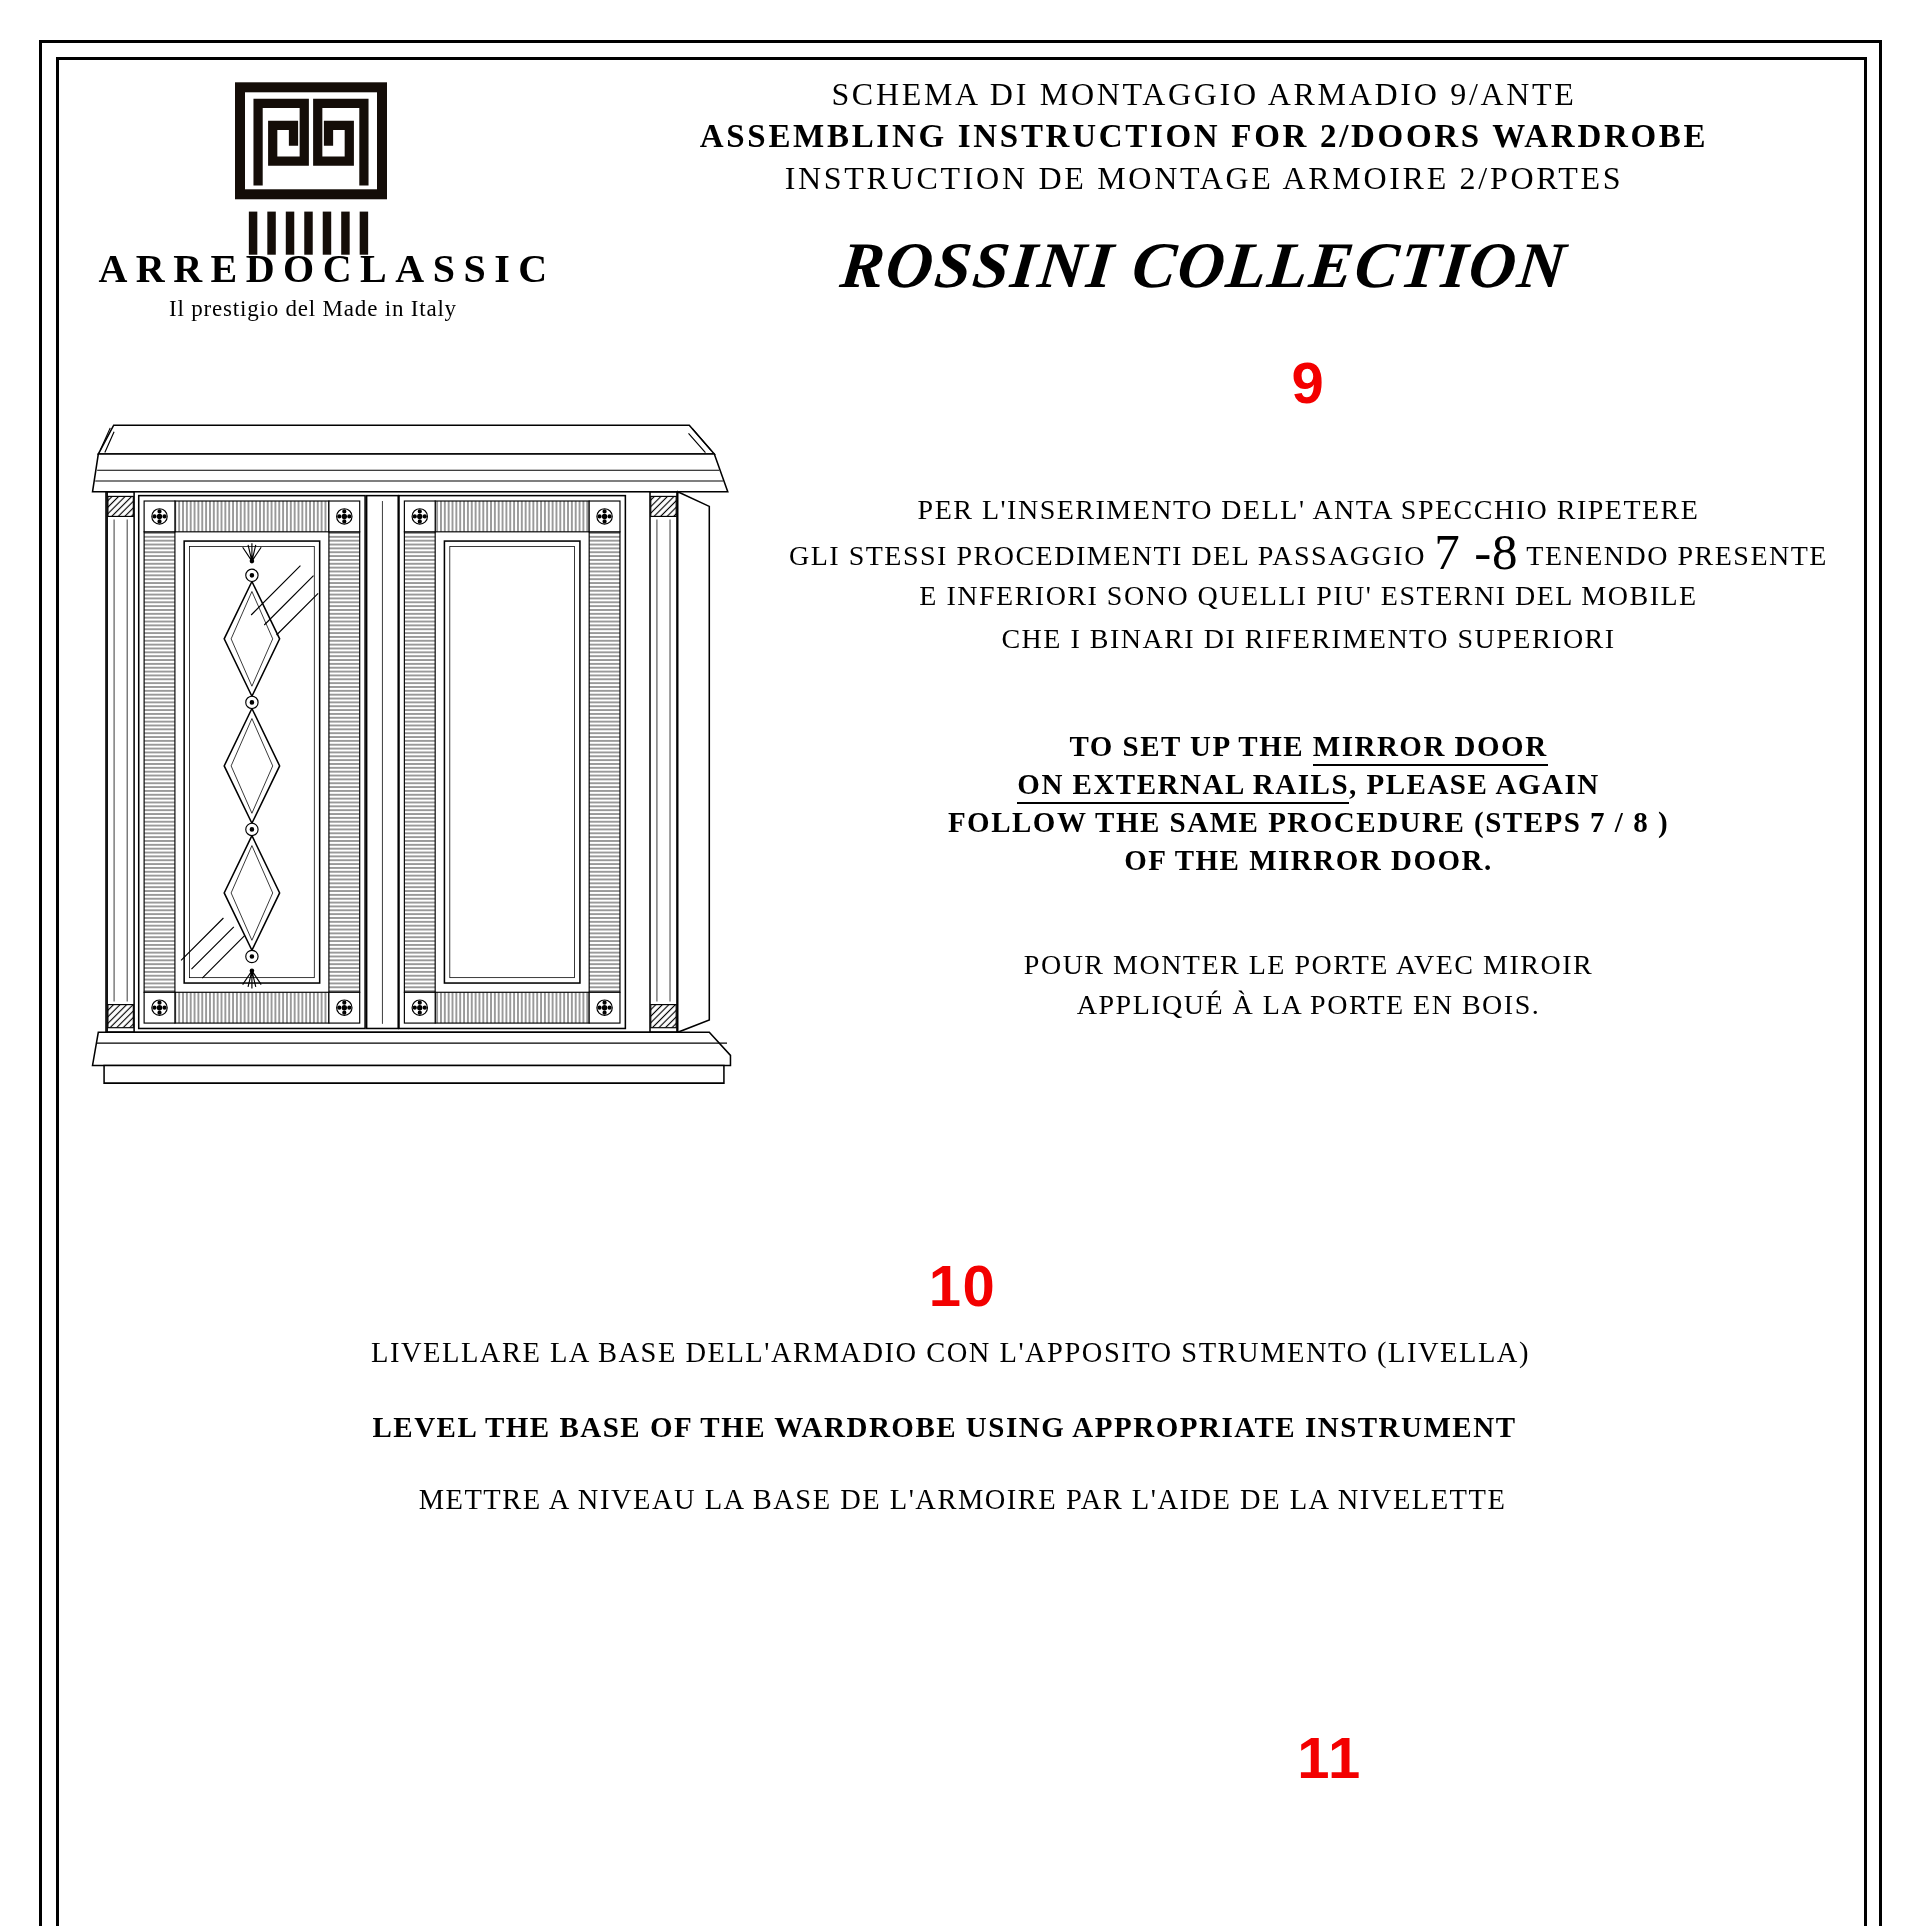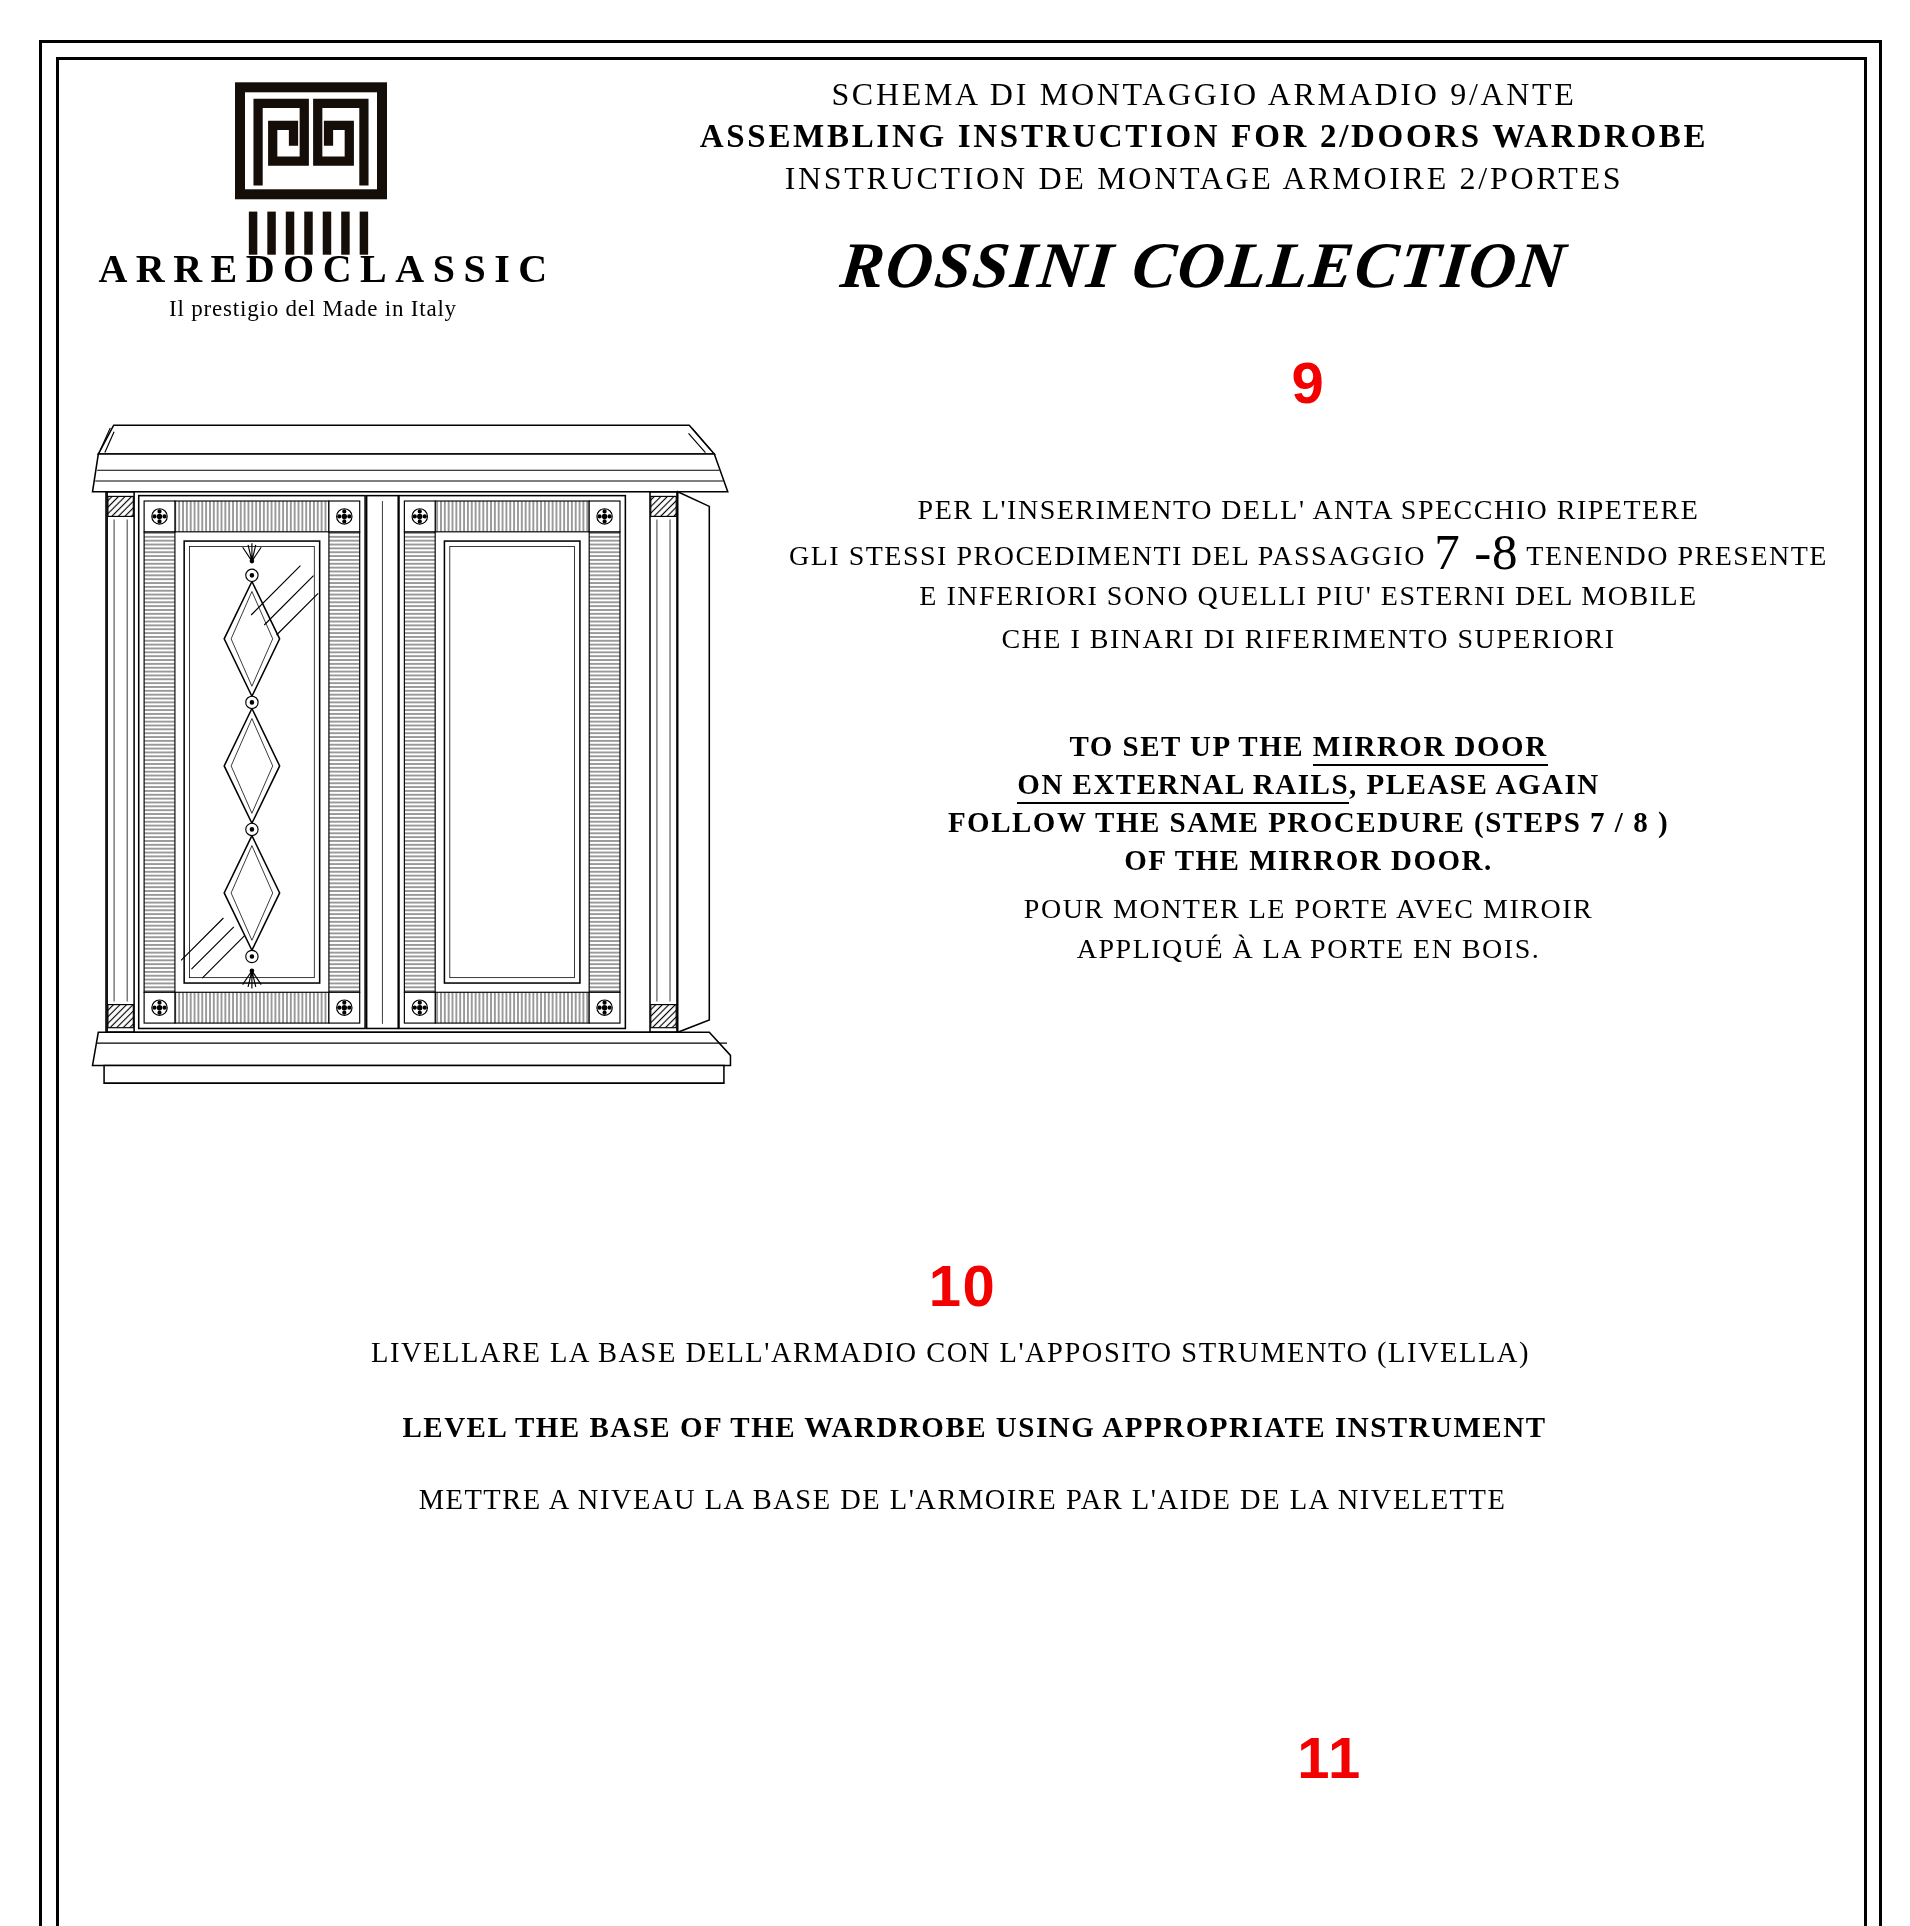--- a/index.html
+++ b/index.html
@@ -22,24 +22,24 @@
   .rossini{left:655px;top:228px;width:1098px;font-size:65px;font-weight:bold;font-style:italic;
            letter-spacing:1.9px;transform:skewX(-6deg);}
   
   .stepnum{font-family:"Liberation Sans","DejaVu Sans",sans-serif;font-weight:bold;
            font-size:58px;color:#f30000;letter-spacing:1.5px;}
   
   .ln{white-space:nowrap;}
   .s9it{left:751px;top:488px;width:1115px;}  .s9it .ln{height:43px;line-height:43px;font-size:28px;letter-spacing:1.5px;}
   .big78{font-size:51px;letter-spacing:0.8px;vertical-align:-3.9px;}
   .s9en{left:751px;top:727px;width:1115px;}  .s9en .ln{height:38px;line-height:38px;font-size:29px;font-weight:bold;letter-spacing:1.5px;}
-  .s9fr{left:751px;top:889px;width:1115px;}  .s9fr .ln{height:40px;line-height:40px;font-size:28px;letter-spacing:1.5px;}
+  .s9fr{left:751px;top:945px;width:1115px;}  .s9fr .ln{height:40px;line-height:40px;font-size:28px;letter-spacing:1.5px;}
   .ul{border-bottom:2.7px solid #000;padding-bottom:1.9px;}
   .s10it{left:45px;top:1337px;width:1811px;font-size:28.5px;letter-spacing:1.5px;}
-  .s10en{left:69px;top:1411px;width:1811px;font-size:29px;font-weight:bold;letter-spacing:1.5px;}
+  .s10en{left:39px;top:1411px;width:1811px;font-size:29px;font-weight:bold;letter-spacing:1.5px;}
   .s10fr{left:57px;top:1484px;width:1811px;font-size:28.5px;letter-spacing:1.5px;}
   svg text.alabel{font-family:"Liberation Sans","DejaVu Sans",sans-serif;font-weight:bold;fill:#f30000;font-size:128px;}
 </style>
 </head>
 <body>
 
 <svg width="0" height="0" style="position:absolute" aria-hidden="true">
   <defs>
     <pattern id="fv" width="10" height="10" patternUnits="userSpaceOnUse">
       <path d="M5,0 V10" stroke="#000" stroke-width="2"></path>

